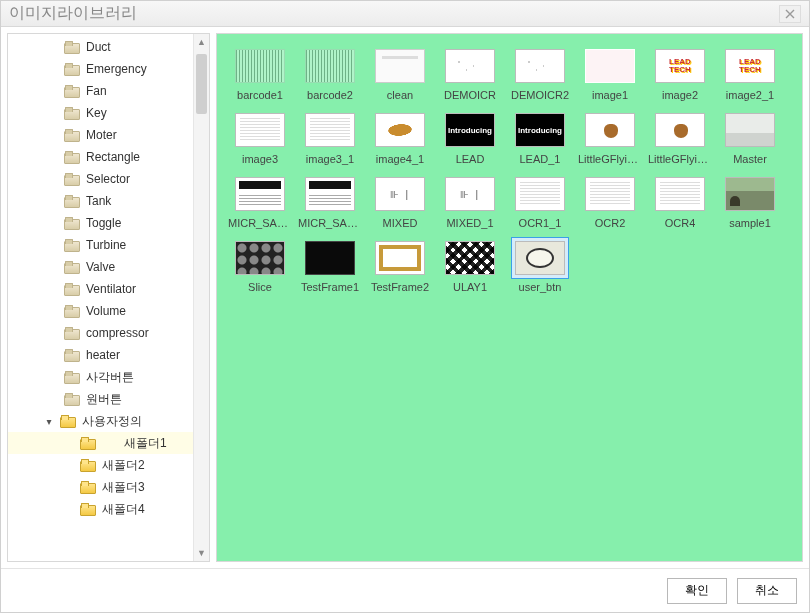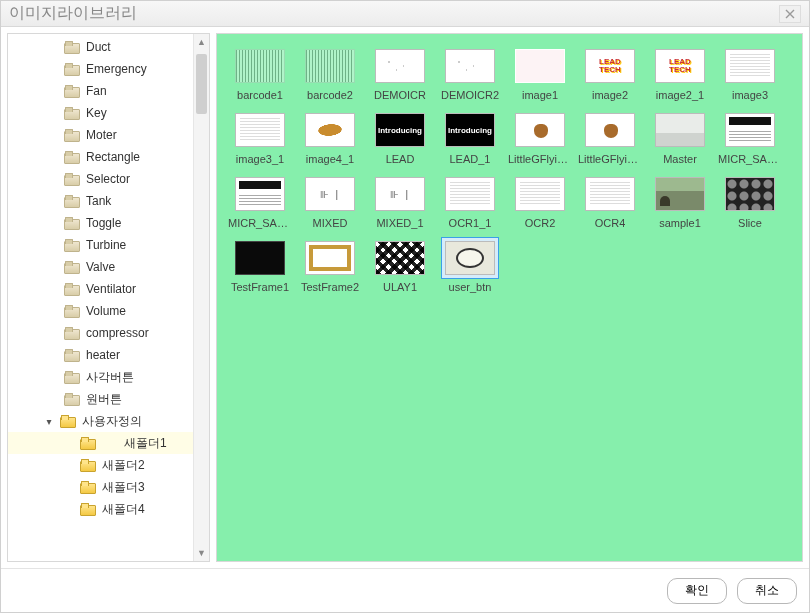--- a/index.html
+++ b/index.html
@@ -241,21 +241,21 @@
     justify-content: flex-end;
     padding: 0 12px;
     gap: 10px;
   }
   .btn {
     min-width: 60px;
     height: 26px;
     padding: 0 14px;
     background: #fff;
     border: 1px solid #b8b8b8;
-    border-radius: 10px;
+    border-radius: 0;
     font-size: 12px;
     cursor: pointer;
   }
 </style>
 </head>
 <body>
 
 <div class="titlebar">
   <span>이미지라이브러리</span>
   <span class="spacer"></span>
@@ -377,20 +377,26 @@
           <div class="thumb-label">barcode1</div>
         </div>
         <div class="thumb-cell">
           <div class="thumb-box">
             <div class="thumb-img t-barcode"></div>
           </div>
           <div class="thumb-label">barcode2</div>
         </div>
         <div class="thumb-cell">
           <div class="thumb-box">
+            <div class="thumb-img t-clean"></div>
+          </div>
+          <div class="thumb-label">clean</div>
+        </div>
+        <div class="thumb-cell">
+          <div class="thumb-box">
             <div class="thumb-img t-demo"></div>
           </div>
           <div class="thumb-label">DEMOICR</div>
         </div>
         <div class="thumb-cell">
           <div class="thumb-box">
             <div class="thumb-img t-demo"></div>
           </div>
           <div class="thumb-label">DEMOICR2</div>
         </div>

